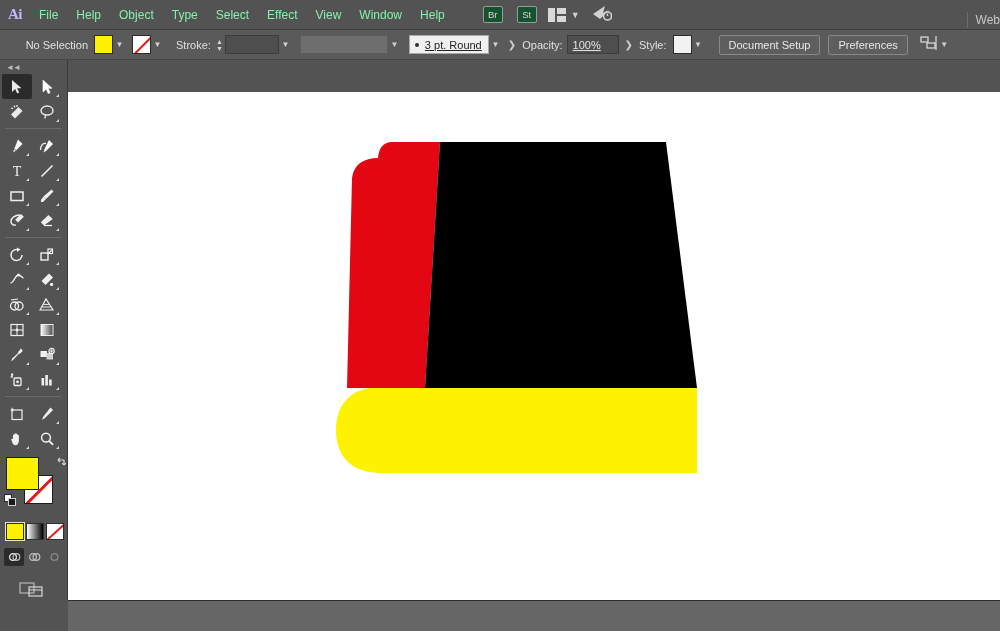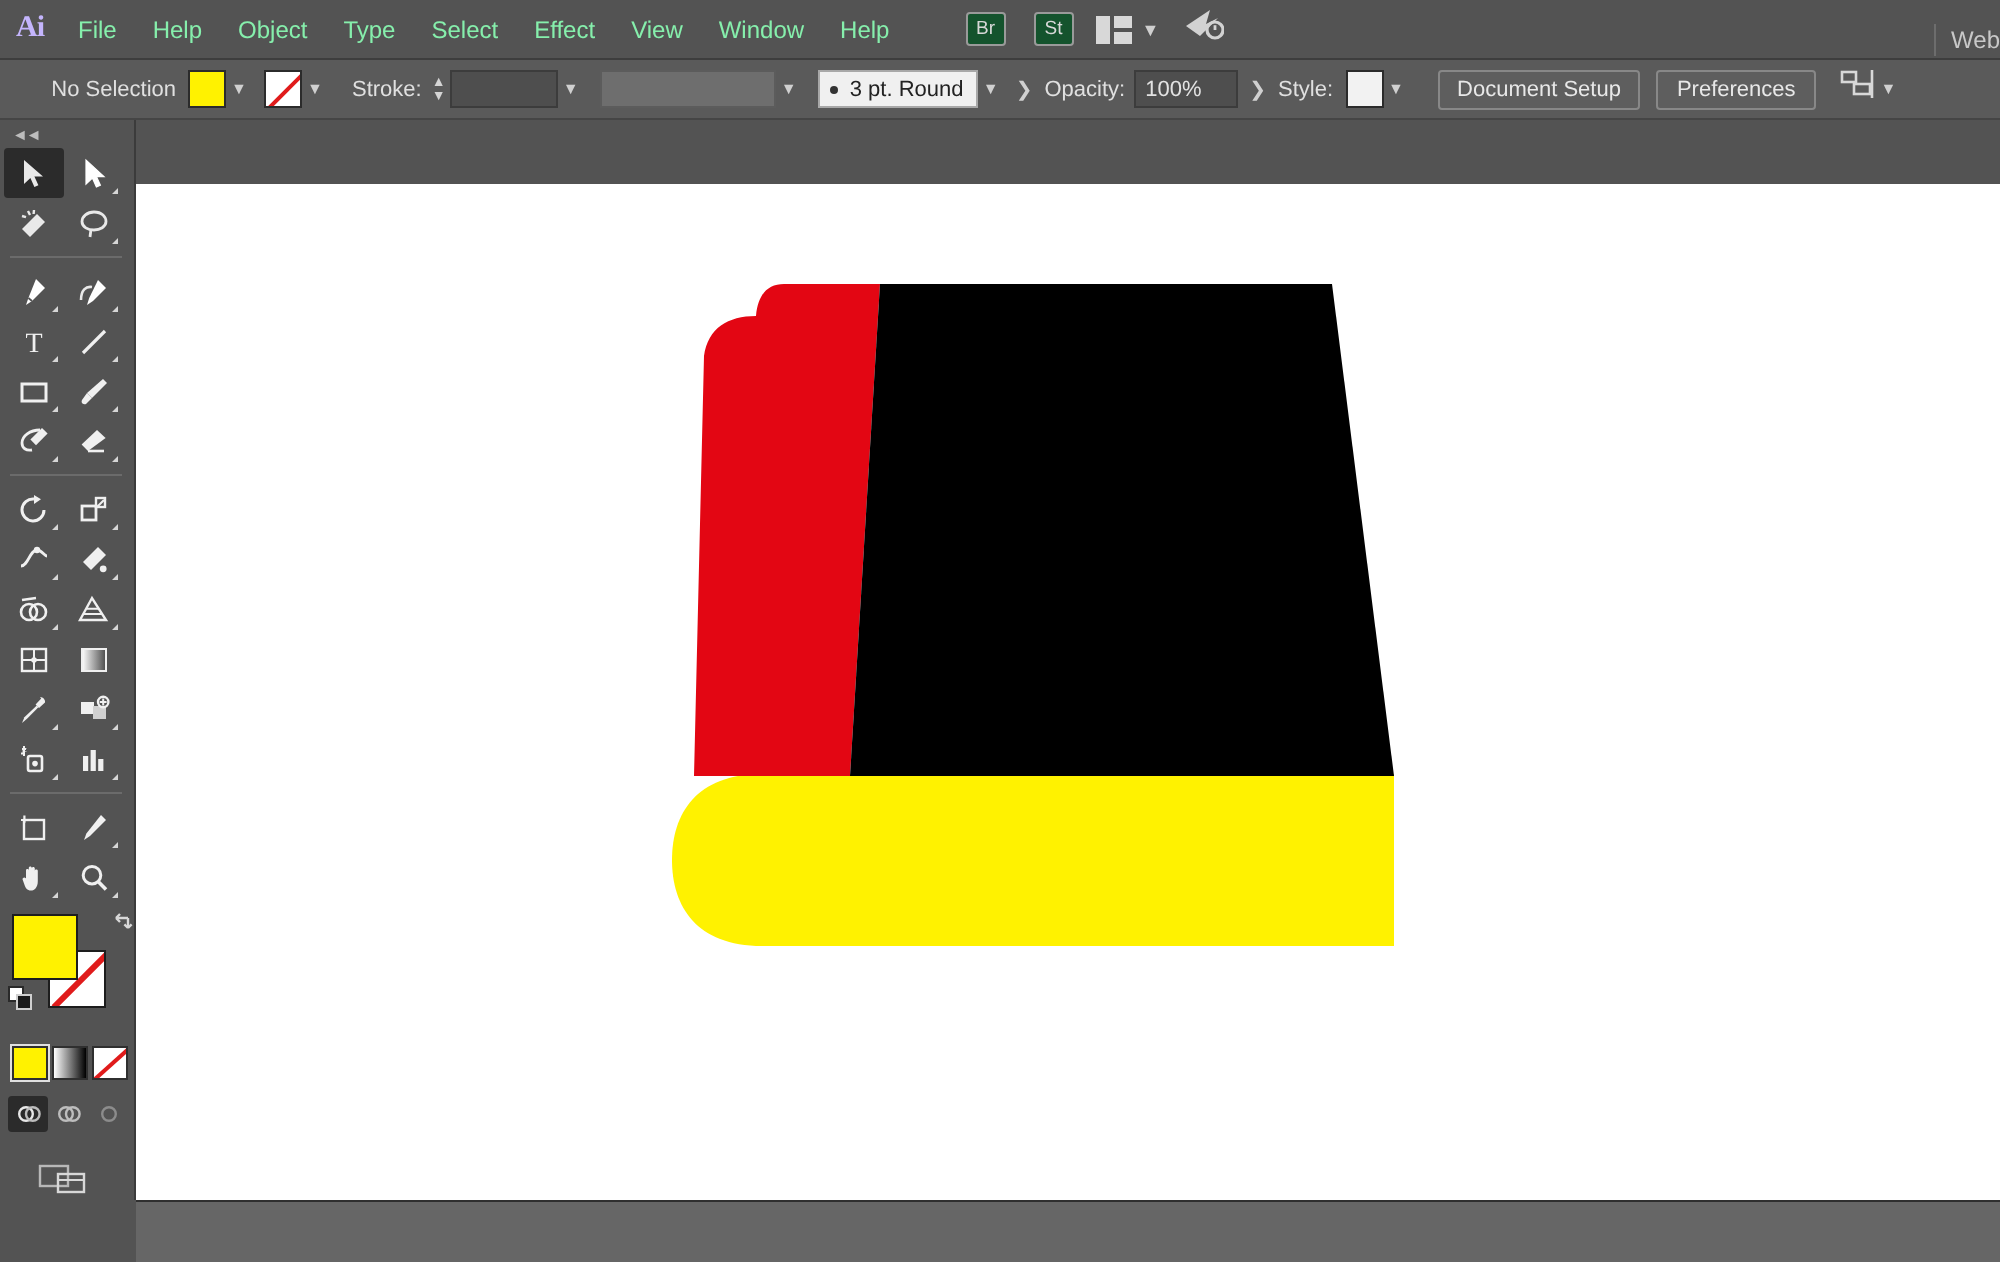--- a/index.html
+++ b/index.html
@@ -81,21 +81,21 @@
   }
   .stepper {
     width: 11px; height: 18px; margin-left: 3px;
     display: flex; flex-direction: column; justify-content: center;
     align-items: center; cursor: pointer;
   }
   .stepper span { color: #d5d5d5; font-size: 7px; line-height: 7px; }
   .field {
     height: 19px; border: 1px solid #3c3c3c; background: #4e4e4e;
     color: #e2e2e2; font-size: 11px; display: flex; align-items: center;
-    padding: 0 5px; cursor: text;
+    padding: 0 5px; cursor: text; text-decoration: underline;
   }
   .field.disabled { background: #6e6e6e; border-color: #5c5c5c; }
   .field.light { background: #f0f0f0; color: #222; border-color: #a8a8a8; }
   .cb-sep { width: 8px; }
   .cb-btn {
     height: 20px; padding: 0 9px; border: 1px solid #888;
     border-radius: 2px; background: #5e5e5e; color: #e8e8e8;
     font-size: 11px; display: flex; align-items: center; cursor: pointer;
   }
   .arrow-r { color: #d0d0d0; font-size: 10px; margin: 0 6px; cursor: pointer; }

